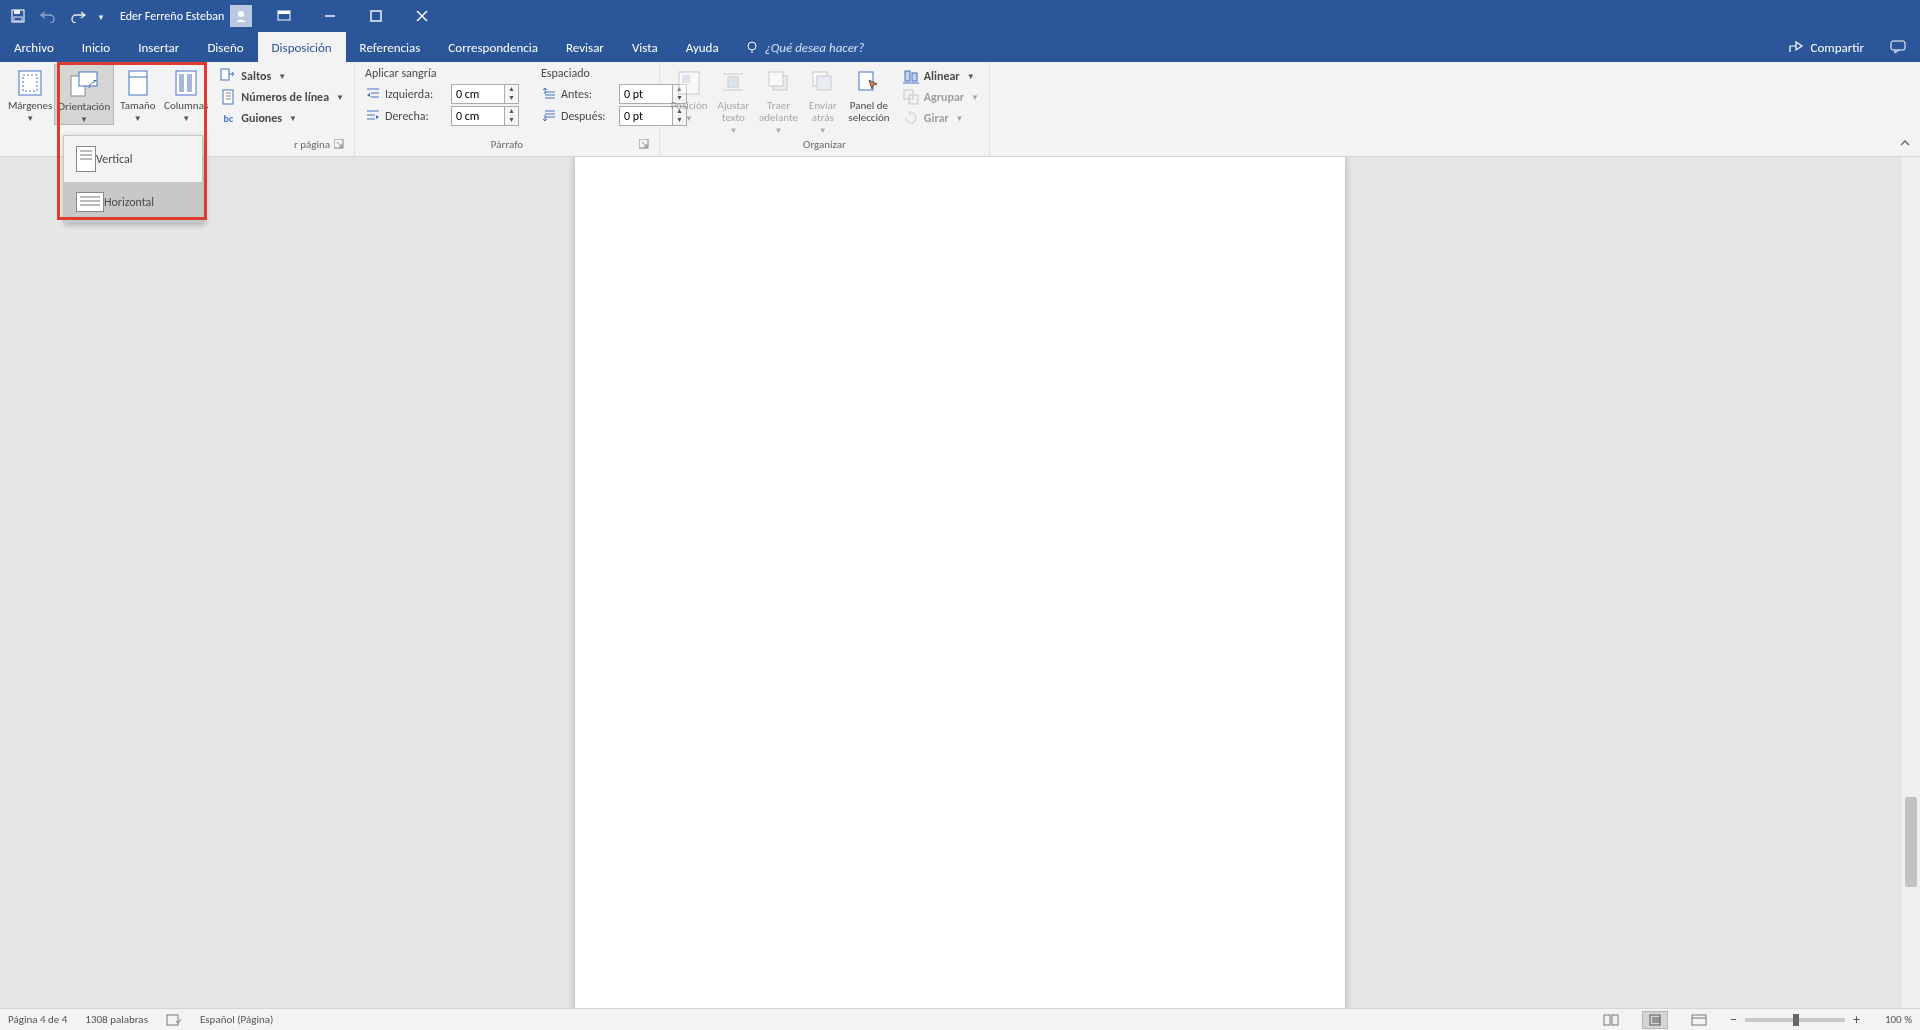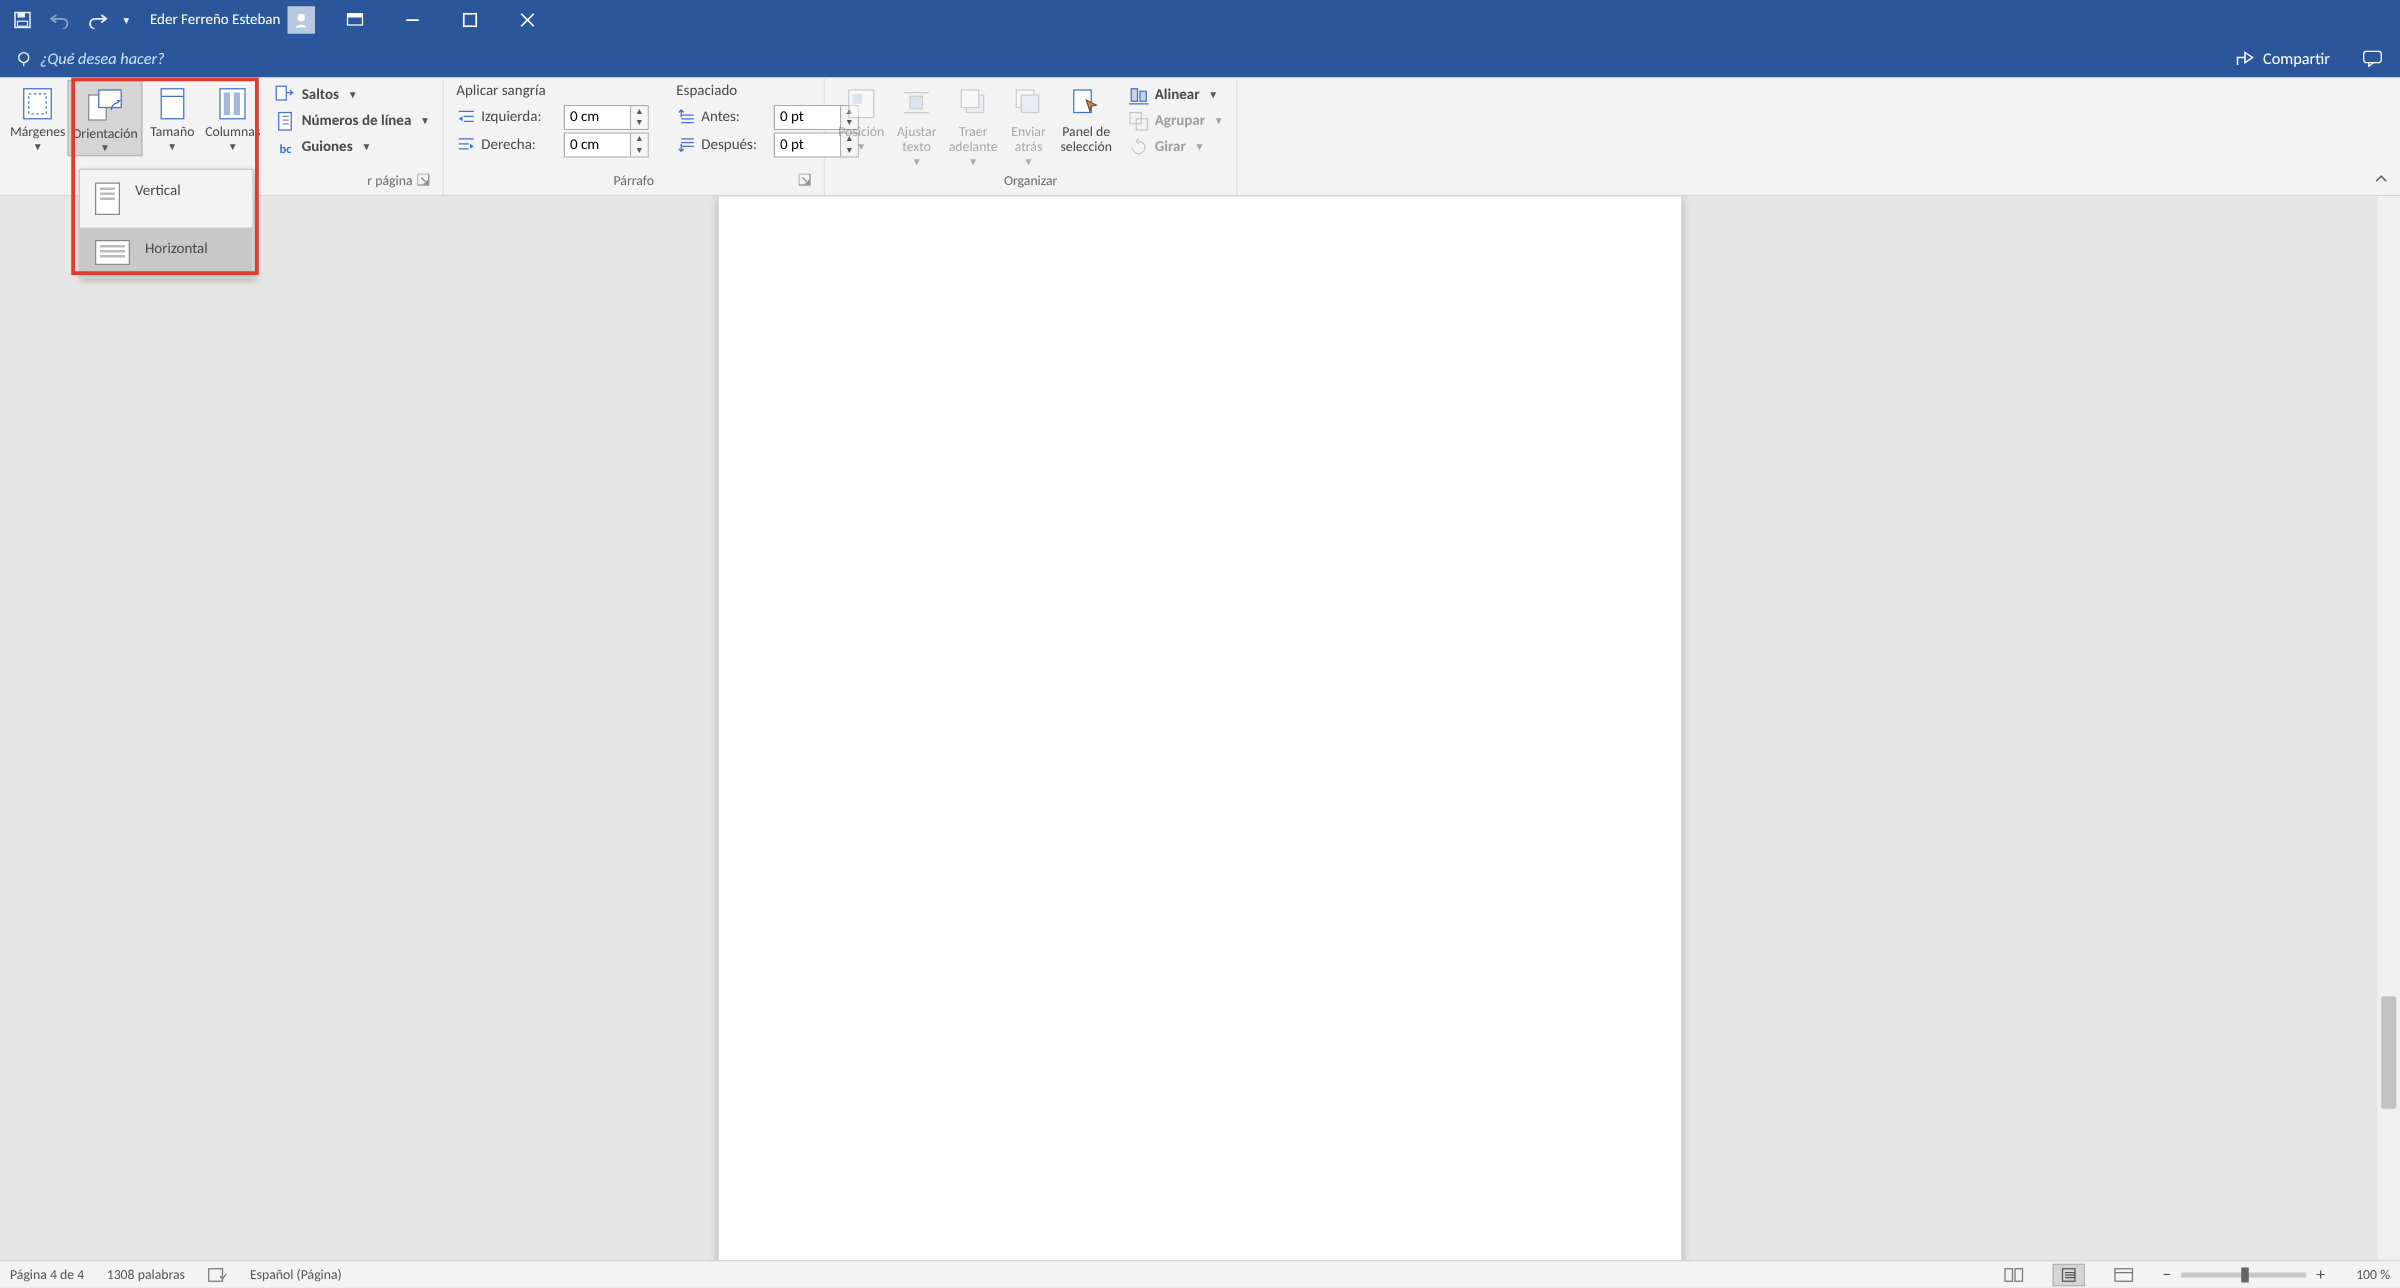--- a/index.html
+++ b/index.html
@@ -48,21 +48,21 @@
 .para-row .ic { width:16px; height:16px; }
 .para-row label { width:62px; }
 .spin { display:flex; align-items:center; border:1px solid #ababab; background:#fff; height:20px; }
 .spin input { border:none; width:52px; height:18px; font-size:12px; padding:0 4px; outline:none; }
 .spin .arrows { width:14px; display:flex; flex-direction:column; border-left:1px solid #ababab;}
 .spin .arrows div { height:9px; font-size:7px; line-height:7px; text-align:center; color:#555; background:#f5f5f5;}
 .collapse { position:absolute; right:6px; bottom:4px; width:16px; height:16px; color:#666; font-size:12px;}
 
 
 .dropdown { position:absolute; left:63px; top:135px; width:140px; background:#f3f3f3; border:1px solid #c6c6c6; box-shadow:2px 2px 6px rgba(0,0,0,.25); z-index:50;}
-.dd-item { display:flex; align-items:flex-start; gap:12px; padding:10px 12px; font-size:12px; color:#4a4a4a; }
+.dd-item { display:flex; align-items:center; gap:0; padding:10px 12px; font-size:12px; color:#4a4a4a; }
 .dd-item.hover { background:#c8c8c8; }
 .dd-item .thumb { width:28px; height:22px; border:1px solid #888; background:#fff; position:relative; display:flex; flex-direction:column; padding:3px; gap:2px;}
 .dd-item .thumb.land { width:28px; height:18px; }
 .dd-item .thumb .line { height:2px; background:#bbb; }
 .red-box { position:absolute; left:57px; top:62px; width:150px; height:158px; border:3px solid #e03b2f; z-index:60; pointer-events:none;}
 
 
 .docarea { position:absolute; left:0; right:0; top:157px; bottom:22px; background:#e6e6e6; overflow:hidden;}
 .page { position:absolute; left:50%; transform:translateX(-50%); top:0; width:770px; height:1000px; background:#fff; box-shadow:0 0 8px rgba(0,0,0,.25);}
 .vscroll { position:absolute; right:0; top:0; bottom:0; width:18px; background:#f0f0f0;}
@@ -131,20 +131,32 @@
     <div class="win-btn">
         <svg width="12" height="12">
           <line x1="1" y1="1" x2="11" y2="11" stroke="#fff" stroke-width="1.4"></line>
           <line x1="11" y1="1" x2="1" y2="11" stroke="#fff" stroke-width="1.4"></line>
         </svg>
       </div>
   </div>
 </div>
 
 <div class="tabsrow">
+  <div id="tabs-holder" style="display:flex;">
+      <div class="tab">Archivo</div>
+      <div class="tab">Inicio</div>
+      <div class="tab">Insertar</div>
+      <div class="tab">Diseño</div>
+      <div class="tab active">Disposición</div>
+      <div class="tab">Referencias</div>
+      <div class="tab">Correspondencia</div>
+      <div class="tab">Revisar</div>
+      <div class="tab">Vista</div>
+      <div class="tab">Ayuda</div>
+    </div>
   <div class="tellme">
     <svg width="14" height="14" viewBox="0 0 14 14">
         <circle cx="7" cy="6" r="4" fill="none" stroke="#fff"></circle>
         <line x1="7" y1="10" x2="7" y2="13" stroke="#fff"></line>
       </svg>
     <span>¿Qué desea hacer?</span>
   </div>
   <div class="tabs-spacer"></div>
   <div class="share">
     <svg width="16" height="14" viewBox="0 0 16 14">

